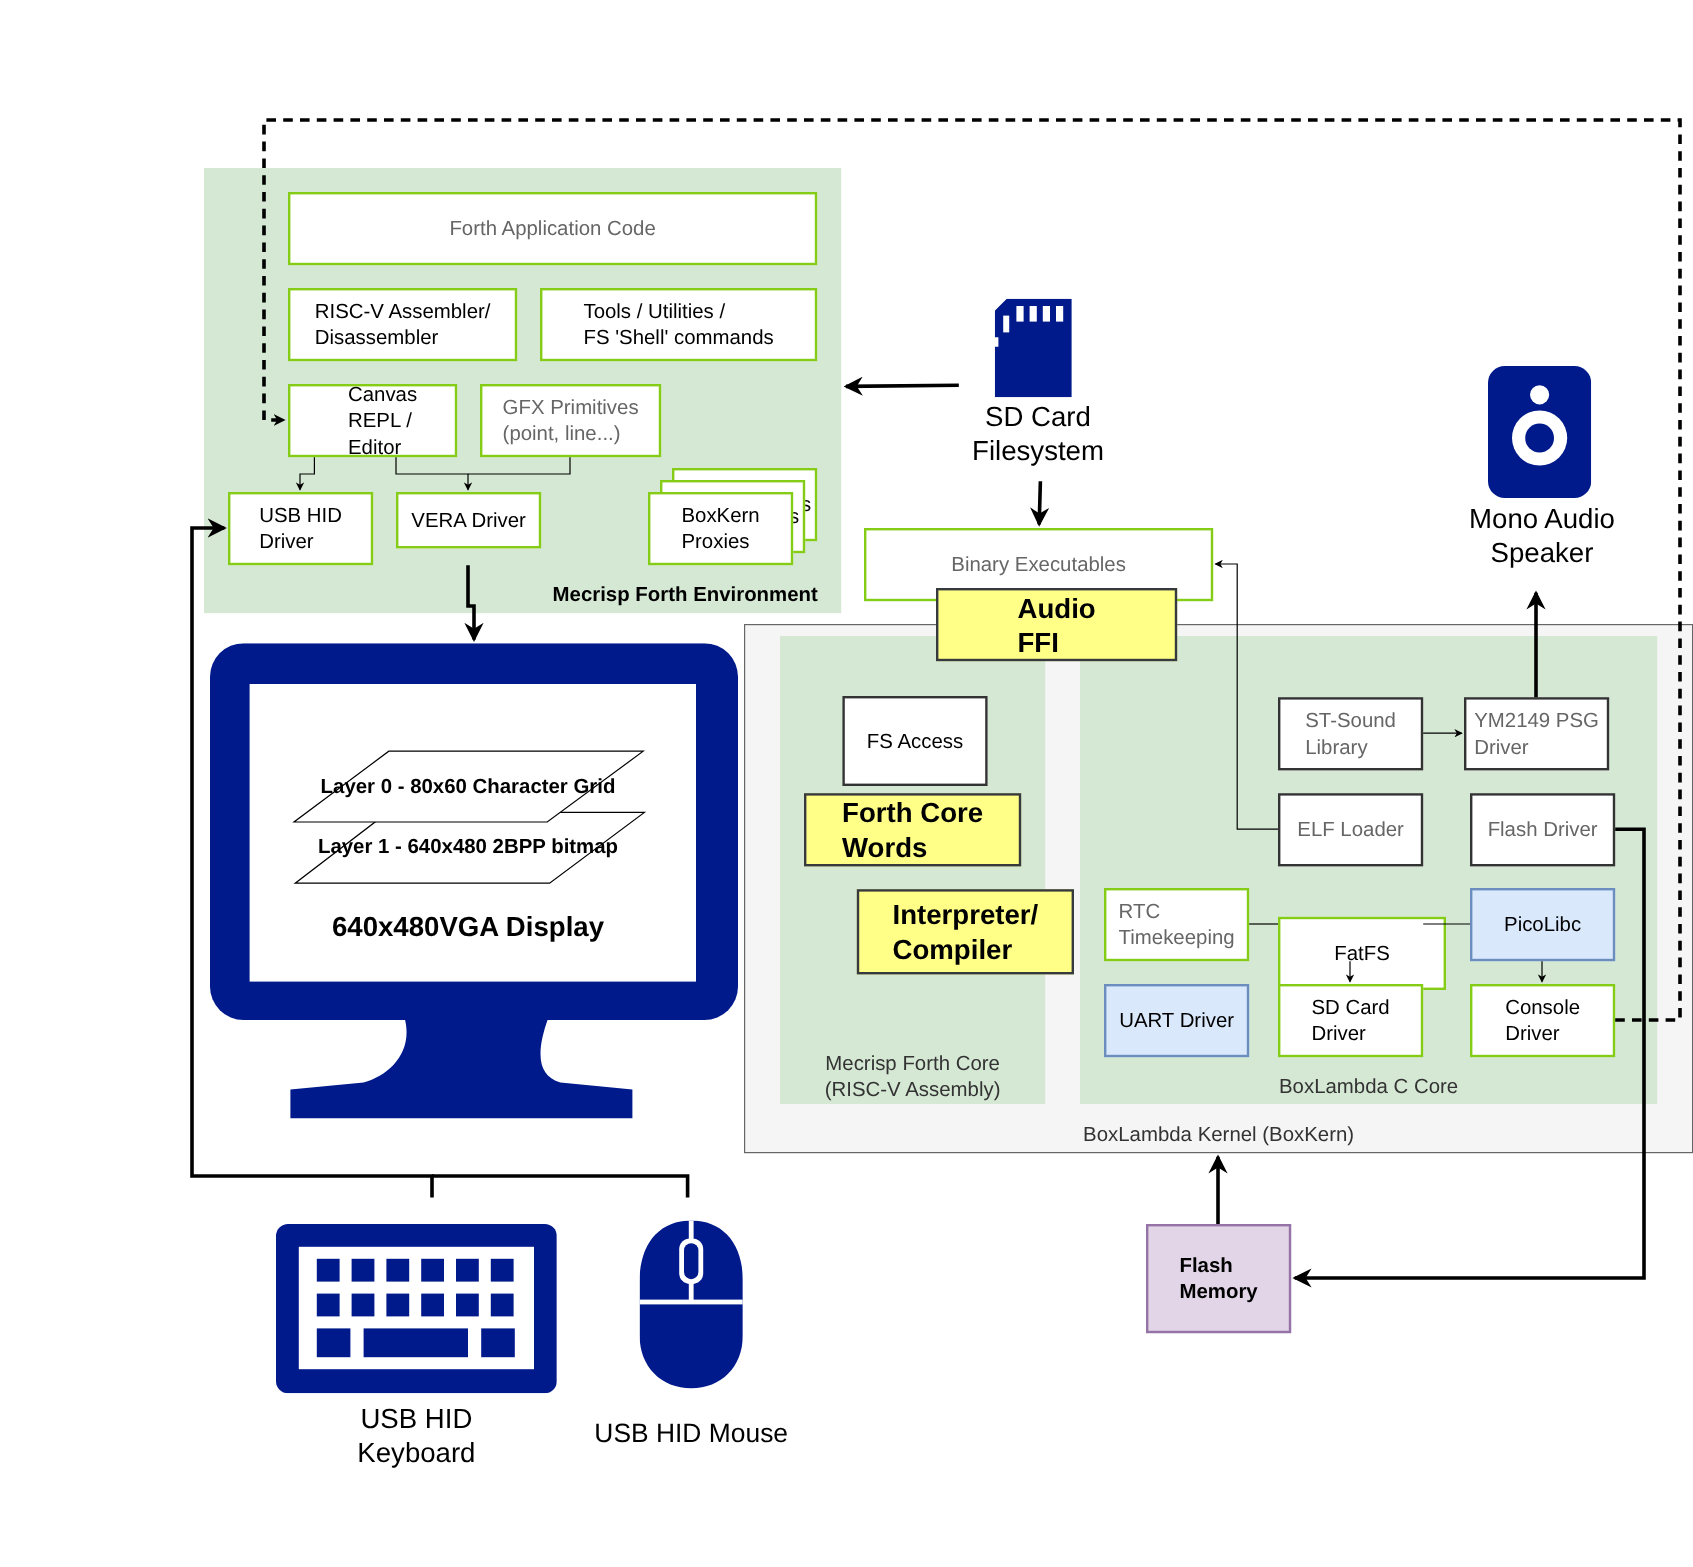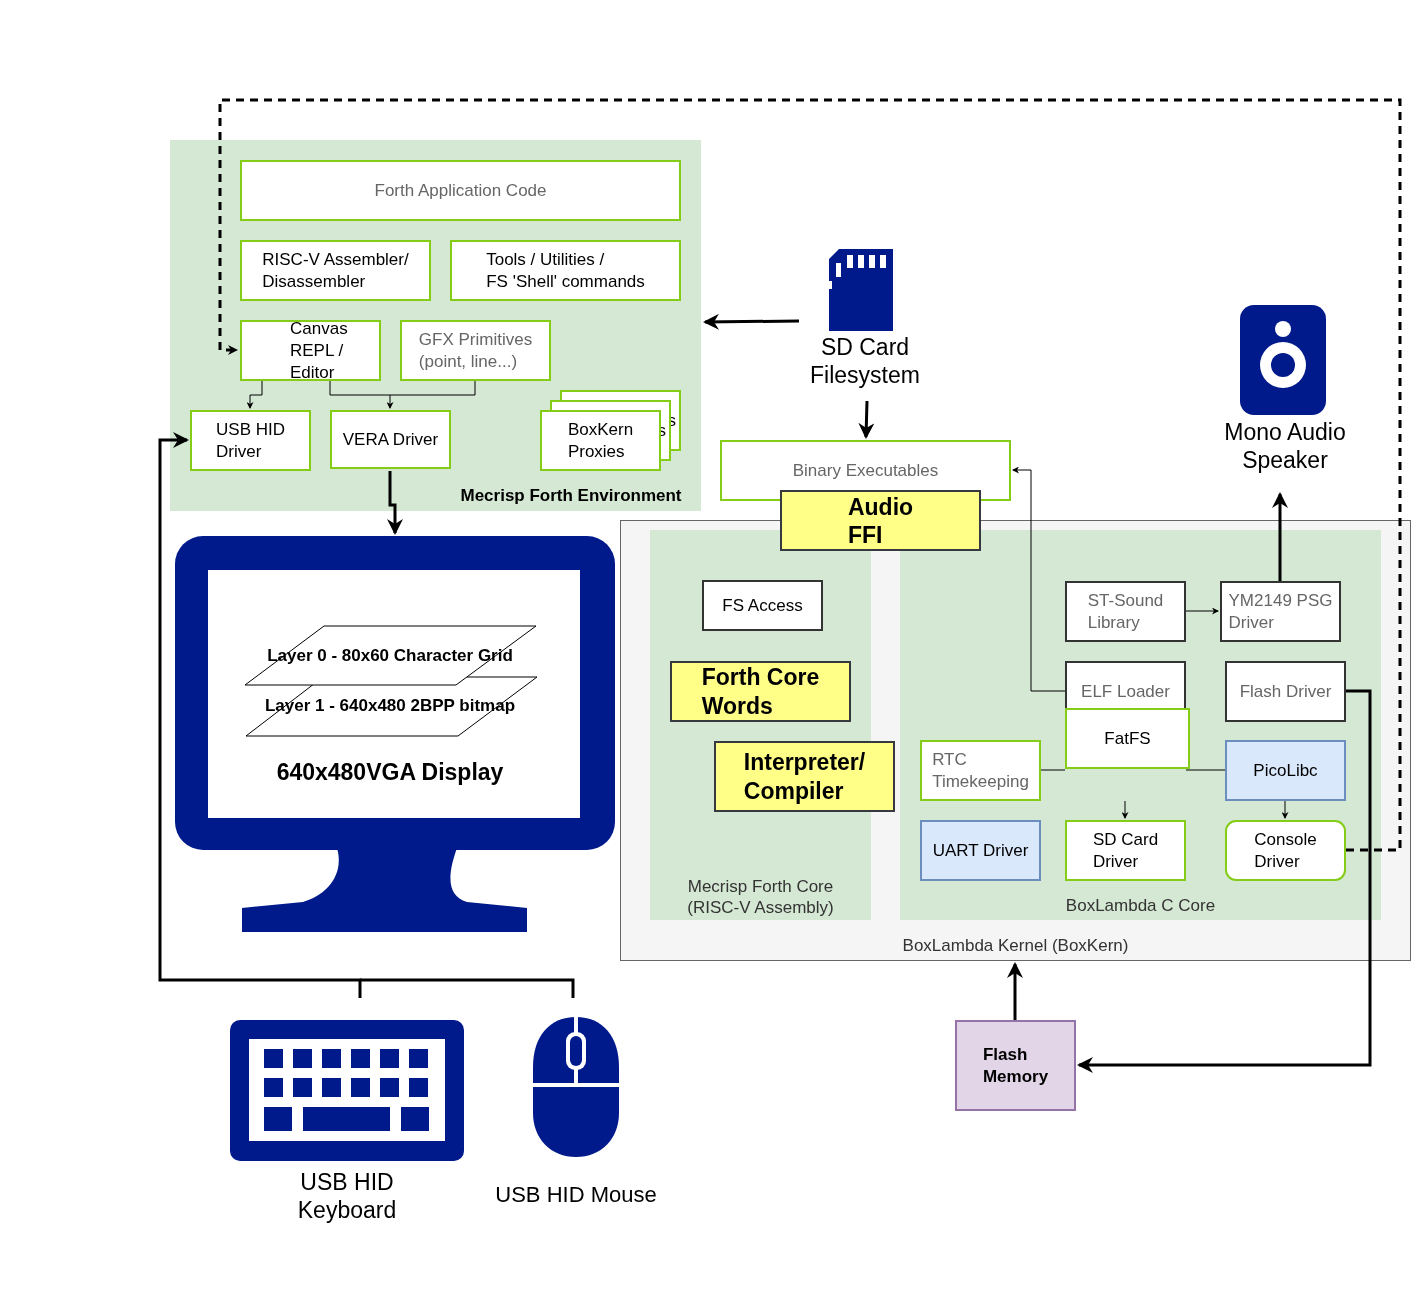--- a/index.html
+++ b/index.html
@@ -28,21 +28,21 @@
 <div class="box" style="left:240px; top:240px; width:191px; height:61px;">RISC-V Assembler/
 Disassembler</div>
 <div class="box" style="left:450px; top:240px; width:231px; height:61px;">Tools / Utilities /
 FS 'Shell' commands</div>
 <div class="box" style="left:240px; top:320px; width:141px; height:61px;padding-left:48px;">Canvas
 REPL / Editor</div>
 <div class="box grey-text" style="left:400px; top:320px; width:151px; height:61px;">GFX Primitives
 (point, line...)</div>
 <div class="box" style="left:190px; top:410px; width:121px; height:61px;">USB HID
 Driver</div>
-<div class="box" style="left:330px; top:410px; width:121px; height:59px;">VERA Driver</div>
+<div class="box" style="left:330px; top:410px; width:121px; height:47px;">VERA Driver</div>
 
 <div class="box" style="left:560px; top:390px; width:121px; height:61px; justify-content:flex-end; padding-right:3px;">
   <span>s</span>
 </div>
 <div class="box" style="left:550px; top:400px; width:121px; height:61px; justify-content:flex-end; padding-right:3px;">
   <span>s</span>
 </div>
 <div class="box" style="left:540px; top:410px; width:121px; height:61px;">BoxKern
 Proxies</div>
 
@@ -71,40 +71,40 @@
 <div class="abs" style="left:620px; top:520px; width:791px; height:441px; background:#f5f5f5; border:1px solid #666;"></div>
 <div class="lbl" style="left:620px; top:936px; width:791px; font-size:17px; color:#333;">BoxLambda Kernel (BoxKern)</div>
 
 <div class="group-green" style="left:650px; top:530px; width:221px; height:390px;"></div>
 <div class="lbl" style="left:650px; top:876px; width:221px; font-size:17px; line-height:21px; color:#333;">Mecrisp Forth Core
 (RISC-V Assembly)</div>
 
 <div class="group-green" style="left:900px; top:530px; width:481px; height:390px;"></div>
 <div class="lbl" style="left:900px; top:896px; width:481px; font-size:17px; color:#333;">BoxLambda C Core</div>
 
-<div class="box grey-border" style="left:702px; top:580px; width:121px; height:51px;">FS Access</div>
+<div class="box grey-border" style="left:702px; top:580px; width:121px; height:75px;">FS Access</div>
 <div class="box yellow" style="left:670px; top:661px; width:181px; height:61px;">Forth Core
 Words</div>
 <div class="box yellow" style="left:670px; top:741px; width:181px; height:71px;margin-left:44px;">Interpreter/
 Compiler</div>
 
 <div class="box grey-text grey-border" style="left:1065px; top:581px; width:121px; height:61px;">ST-Sound
 Library</div>
 <div class="box grey-text grey-border" style="left:1220px; top:581px; width:121px; height:61px;">YM2149 PSG
 Driver</div>
 <div class="box grey-text grey-border" style="left:1065px; top:661px; width:121px; height:61px;">ELF Loader</div>
 <div class="box grey-text grey-border" style="left:1225px; top:661px; width:121px; height:61px;">Flash Driver</div>
 <div class="box grey-text" style="left:920px; top:740px; width:121px; height:61px;">RTC
 Timekeeping</div>
-<div class="box" style="left:1065px; top:708px; width:125px; height:61px;">FatFS</div>
+<div class="box" style="left:1065px; top:764px; width:140px; height:61px;">FatFS</div>
 <div class="box blue" style="left:1225px; top:740px; width:121px; height:61px;">PicoLibc</div>
 <div class="box blue" style="left:920px; top:820px; width:121px; height:61px;">UART Driver</div>
 <div class="box" style="left:1065px; top:820px; width:121px; height:61px;">SD Card
 Driver</div>
-<div class="box" style="left:1225px; top:820px; width:121px; height:61px;border-radius:11px;">Console
+<div class="box" style="left:1225px; top:820px; width:121px; height:61px;">Console
 Driver</div>
 
 <div class="box yellow" style="left:780px; top:490px; width:201px; height:61px; line-height:28px;">Audio
 FFI</div>
 
 <svg class="abs" style="left:175px; top:536px;" width="440" height="396" viewBox="0 0 440 396">
   <rect x="0" y="0" width="440" height="314" rx="28" fill="#001a8c"></rect>
   <rect x="33" y="34" width="372" height="248" fill="#fff"></rect>
   <path d="M162 312 H282 C272 340 272 360 292 366 L352 372 V396 H67 V372 L128 366 C150 360 170 340 162 312 Z" fill="#001a8c"></path>
 </svg>

